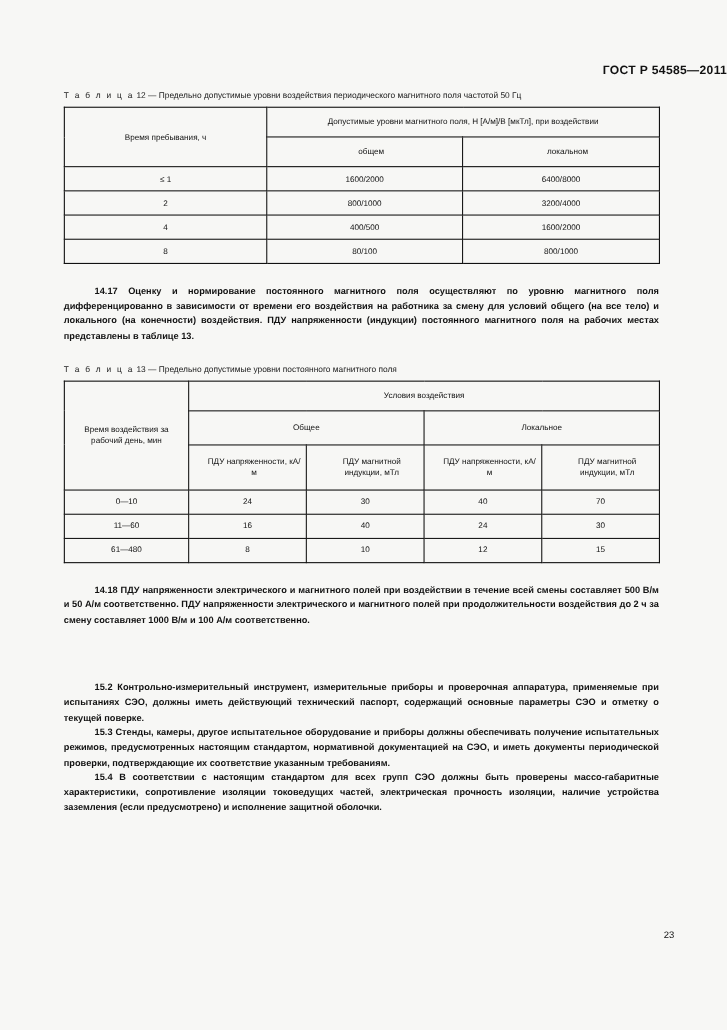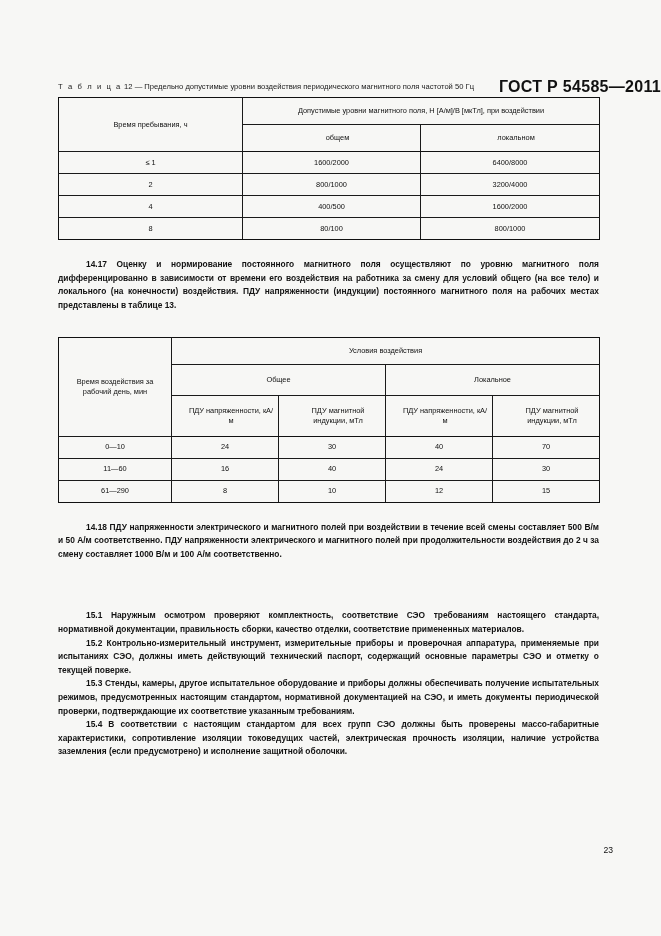--- a/index.html
+++ b/index.html
@@ -23,26 +23,25 @@
     left: 58px;
     top: 0;
     width: 541px;
   }
 
   
   .std-header {
     position: absolute;
     right: 0px;
     top: 58px;
-    font-size: 16px;
+    font-size: 11px;
     font-weight: bold;
     letter-spacing: 0.3px;
     color: #111;
     white-space: nowrap;
-    margin-top: 20px;
   }
 
   
   .table-caption {
     font-size: 7.6px;
     color: #1a1a1a;
     margin: 0;
     padding: 0;
     line-height: 1.2;
     white-space: nowrap;
@@ -181,20 +180,25 @@
         </tr>
       </tbody>
     </table>
 
     <div class="sp-18"></div>
 
     <p class="body">14.17  Оценку и нормирование постоянного магнитного поля осуществляют по уровню магнитного поля дифференцированно в зависимости от времени его воздействия на работника за смену для усло­вий общего (на все тело) и локального (на конечности) воздействия. ПДУ напряженности (индукции) постоянного магнитного поля на рабочих местах представлены в таблице 13.</p>
 
     <div class="sp-18"></div>
 
+    <p class="table-caption">
+      <span class="tcap-word">Т а б л и ц а</span>
+      <span>13</span>
+      <span>— Предельно допустимые уровни постоянного магнитного поля</span>
+    </p>
 
     <div class="sp-6"></div>
 
     <table class="gost">
       <colgroup>
         <col style="width:113px">
         <col style="width:107px">
         <col style="width:107px">
         <col style="width:107px">
         <col style="width:107px">
@@ -223,41 +227,40 @@
           <td class="side-r">70</td>
         </tr>
         <tr>
           <td class="side-l" style="height:17px">11—60</td>
           <td>16</td>
           <td>40</td>
           <td>24</td>
           <td class="side-r">30</td>
         </tr>
         <tr>
-          <td class="side-l" style="height:17px">61—290</td>
+          <td class="side-l" style="height:17px">61—480</td>
           <td>8</td>
           <td>10</td>
           <td>12</td>
           <td class="side-r">15</td>
         </tr>
       </tbody>
     </table>
 
     <div class="sp-18"></div>
 
 
     <p class="body">14.18  ПДУ напряженности электрического и магнитного полей при воздействии в течение всей смены составляет 500 В/м и 50 А/м соответственно. ПДУ напряженности электрического и магнитного полей при продолжительности воздействия до 2 ч за смену составляет 1000 В/м и 100 А/м соответст­венно.</p>
 
     <div class="sp-22"></div>
     <div class="sp-8"></div>
 
 
     <div class="sp-18"></div>
 
-    <p class="body">15.1  Наружным осмотром проверяют комплектность, соответствие СЭО требованиям настоящего стандарта, нормативной документации, правильность сборки, качество отделки, соответствие приме­ненных материалов.</p>
     <p class="body">15.2  Контрольно-измерительный инструмент, измерительные приборы и проверочная аппарату­ра, применяемые при испытаниях СЭО, должны иметь действующий технический паспорт, содержащий основные параметры СЭО и отметку о текущей поверке.</p>
     <p class="body">15.3  Стенды, камеры, другое испытательное оборудование и приборы должны обеспечивать получение испытательных режимов, предусмотренных настоящим стандартом, нормативной докумен­тацией на СЭО, и иметь документы периодической проверки, подтверждающие их соответствие указан­ным требованиям.</p>
     <p class="body">15.4  В соответствии с настоящим стандартом для всех групп СЭО должны быть проверены массо-габаритные характеристики, сопротивление изоляции токоведущих частей, электрическая прочность изоляции, наличие устройства заземления (если предусмотрено) и исполнение защитной оболочки.</p>
 
   </div>
 
   <div class="page-number">23</div>
 
 </div>
 

